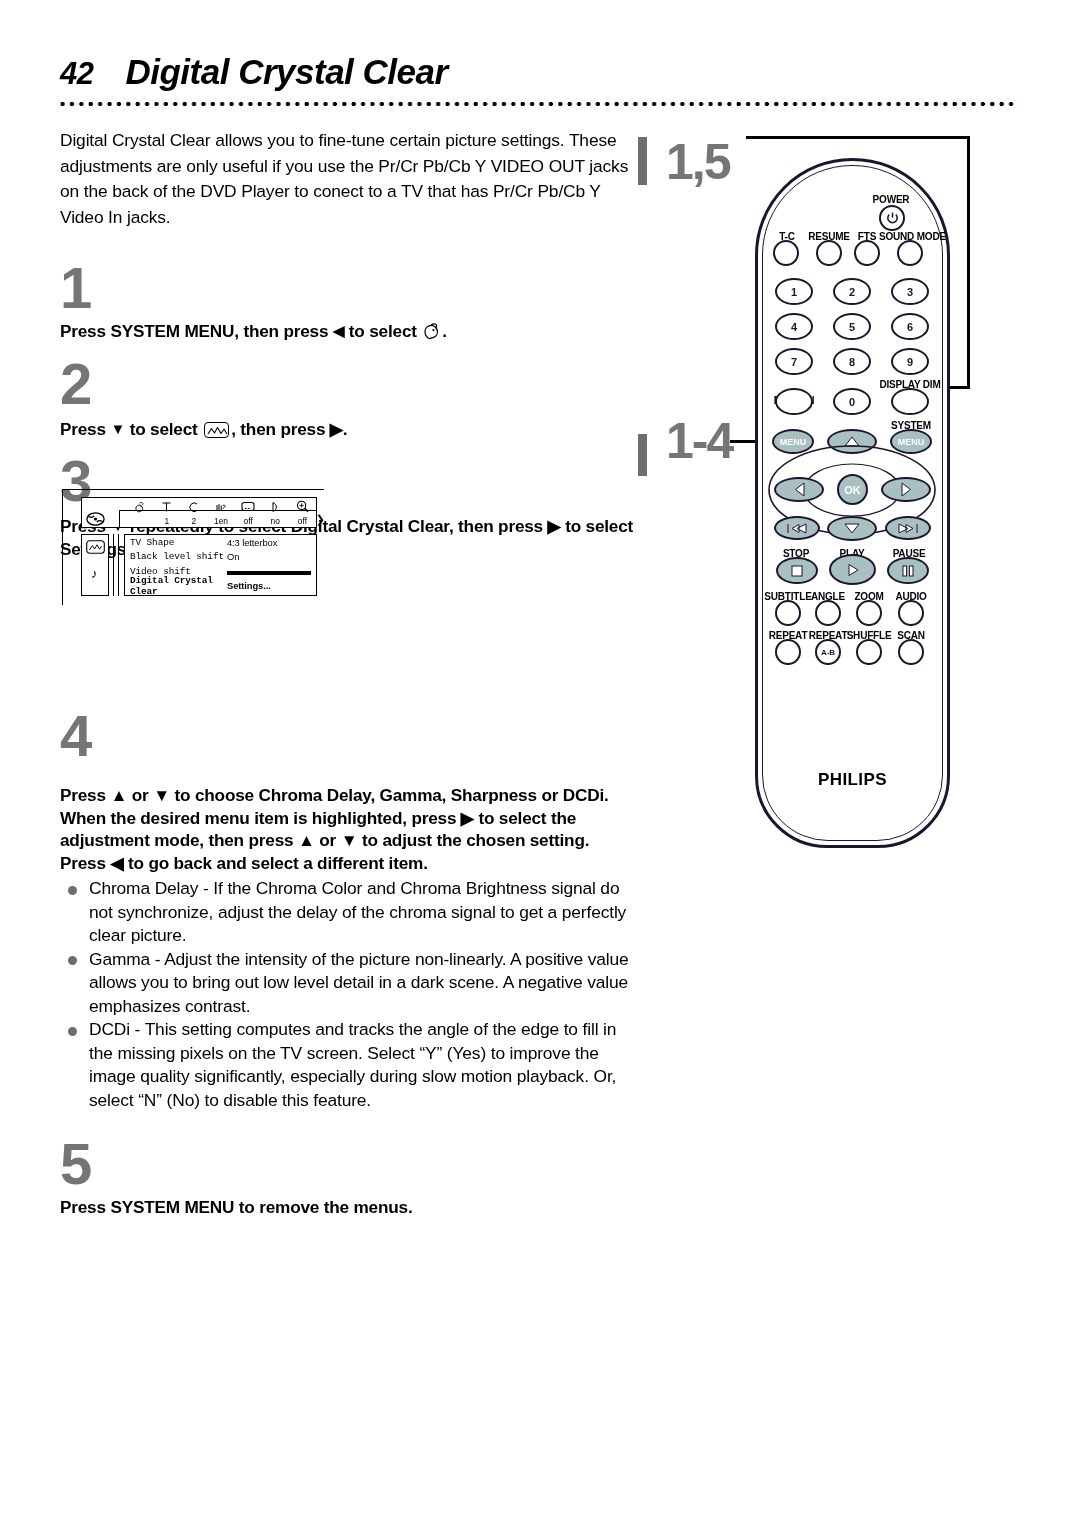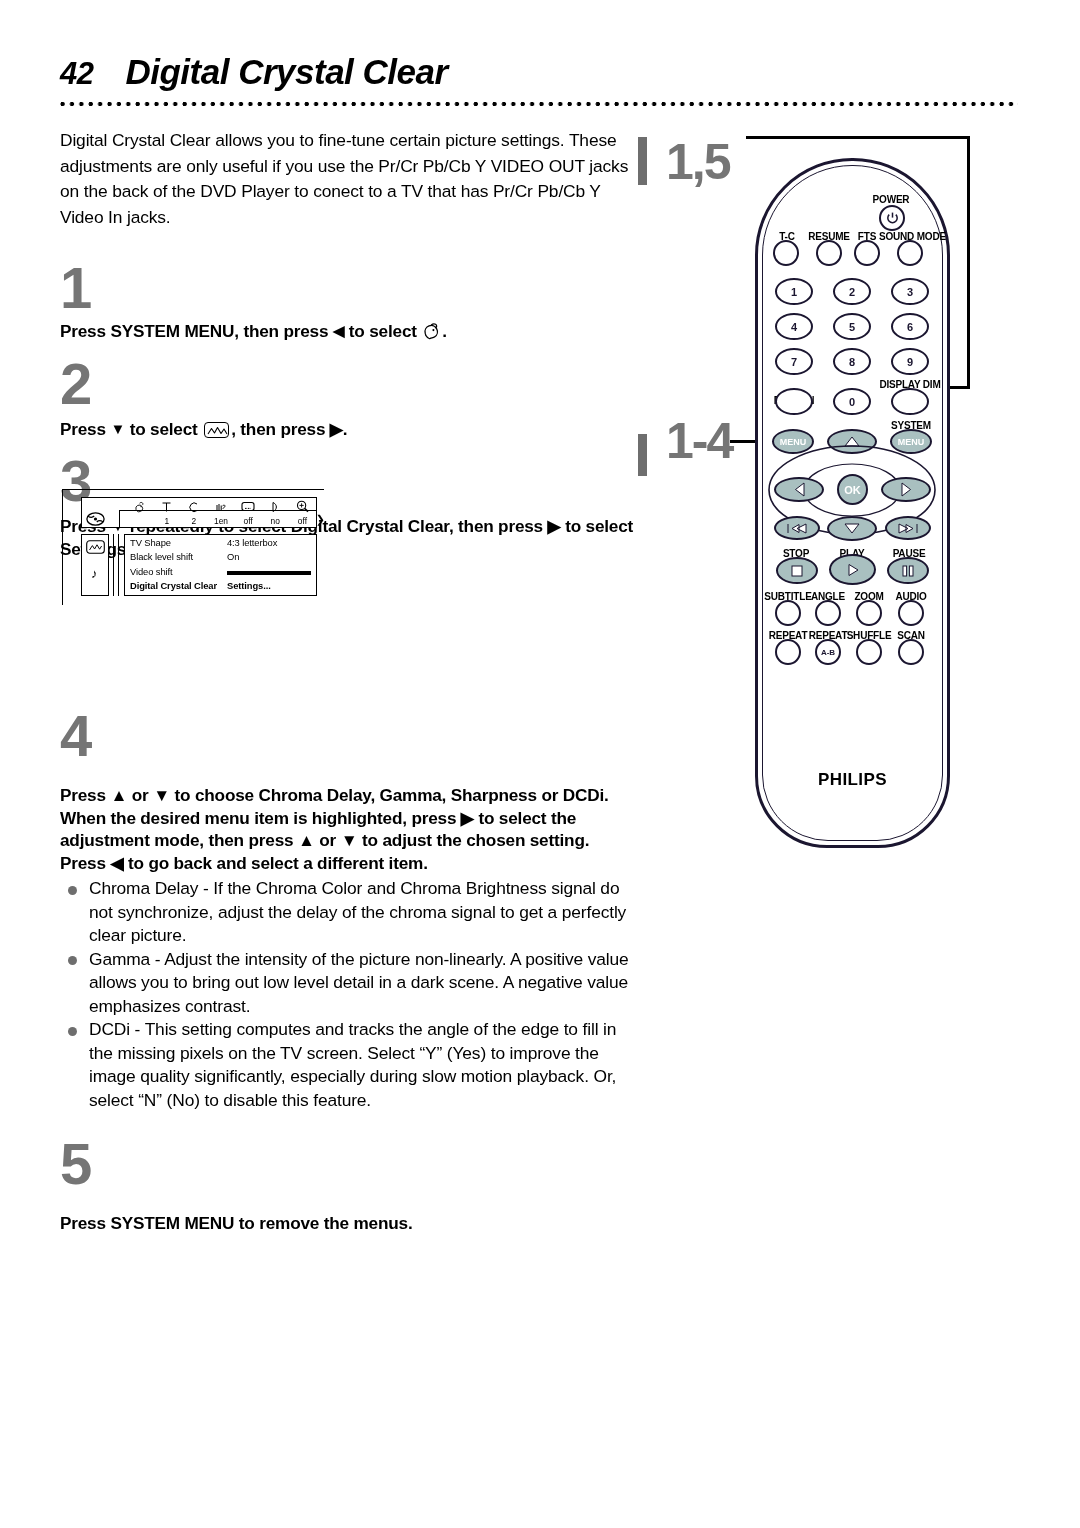--- a/index.html
+++ b/index.html
@@ -110,21 +110,21 @@
   #osd-divider { position:absolute; left:51px; top:45px; width:6px; height:62px;
                  border-left:1.3px solid #000; border-right:1.3px solid #000; }
   #osd-list {
     position:absolute; left:62px; top:45px; width:193px; height:62px;
     border:1.3px solid #000; background:#fff;
   }
   .osd-row {
     position:relative; height:14.5px; display:flex; align-items:center;
     font-size:9.4px; padding-left:5px; letter-spacing:-0.1px;
   }
-  .osd-row .lbl { width:97px; }
+  .osd-row .lbl { width:97px;font-family:Liberation Mono, monospace; }
   .osd-row .val { flex:1; }
   .osd-row.sel { font-weight:bold; }
   .osd-bar { display:inline-block; width:84px; height:3.4px; background:#000; }
 
   
   #right-col { position:absolute; left:650px; top:120px; width:400px; height:760px; }
 
   .callout {
     position:absolute; font-size:50px; font-weight:bold; color:#757575;
     letter-spacing:-2px; line-height:50px; font-family:"Liberation Sans", sans-serif;
@@ -236,21 +236,21 @@
 
     <ul class="bullets">
       <li>Chroma Delay - If the Chroma Color and Chroma Brightness signal do not synchronize, adjust the delay of the chroma signal to get a perfectly clear picture.</li>
       <li>Gamma - Adjust the intensity of the picture non-linearly. A positive value allows you to bring out low level detail in a dark scene. A negative value emphasizes contrast.</li>
       <li>DCDi - This setting computes and tracks the angle of the edge to fill in the missing pixels on the TV screen. Select “Y” (Yes) to improve the image quality significantly, especially during slow motion playback. Or, select “N” (No) to disable this feature.</li>
     </ul>
   </div>
 
   <div class="step" style="margin-top:26px;">
     <div class="step-num">5</div>
-    <div class="step-body" style="margin-top:22px;">Press SYSTEM MENU to remove the menus.</div>
+    <div class="step-body" style="margin-top:6px;">Press SYSTEM MENU to remove the menus.</div>
   </div>
 </div>
 
 <div id="osd-wrap">
   <div id="osd-frame"></div>
 
   <div id="osd-topbar">
     <div id="osd-disc-cell">
       <svg width="19" height="14" viewBox="0 0 19 14" style="position:absolute;left:4px;top:14px;">
         <ellipse cx="9.5" cy="7" rx="8.6" ry="6.2" fill="none" stroke="#000" stroke-width="1.3"></ellipse>

